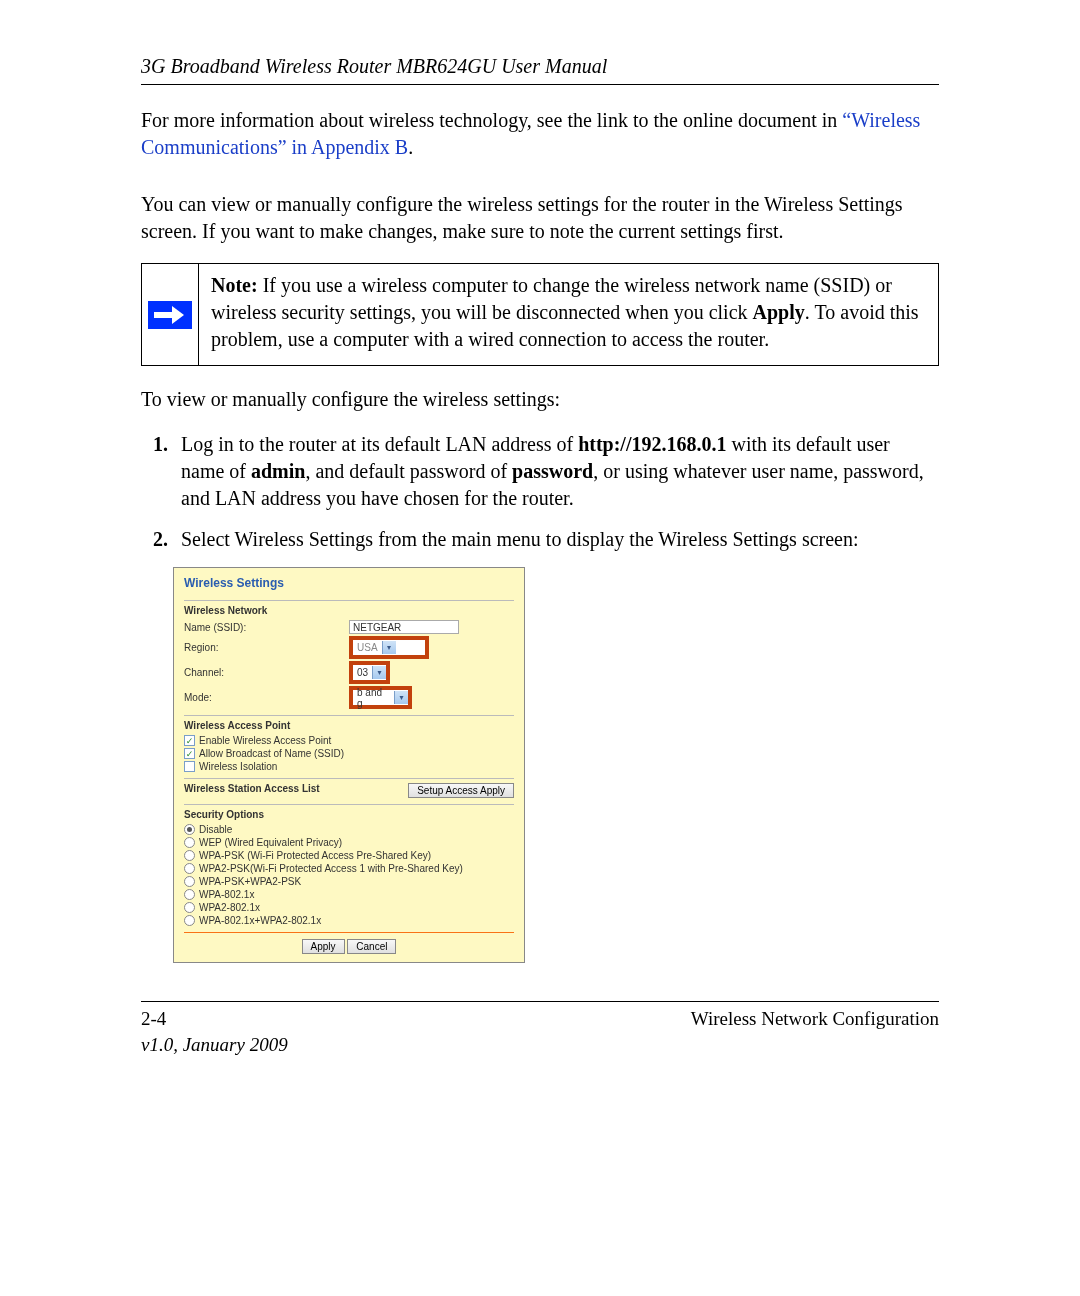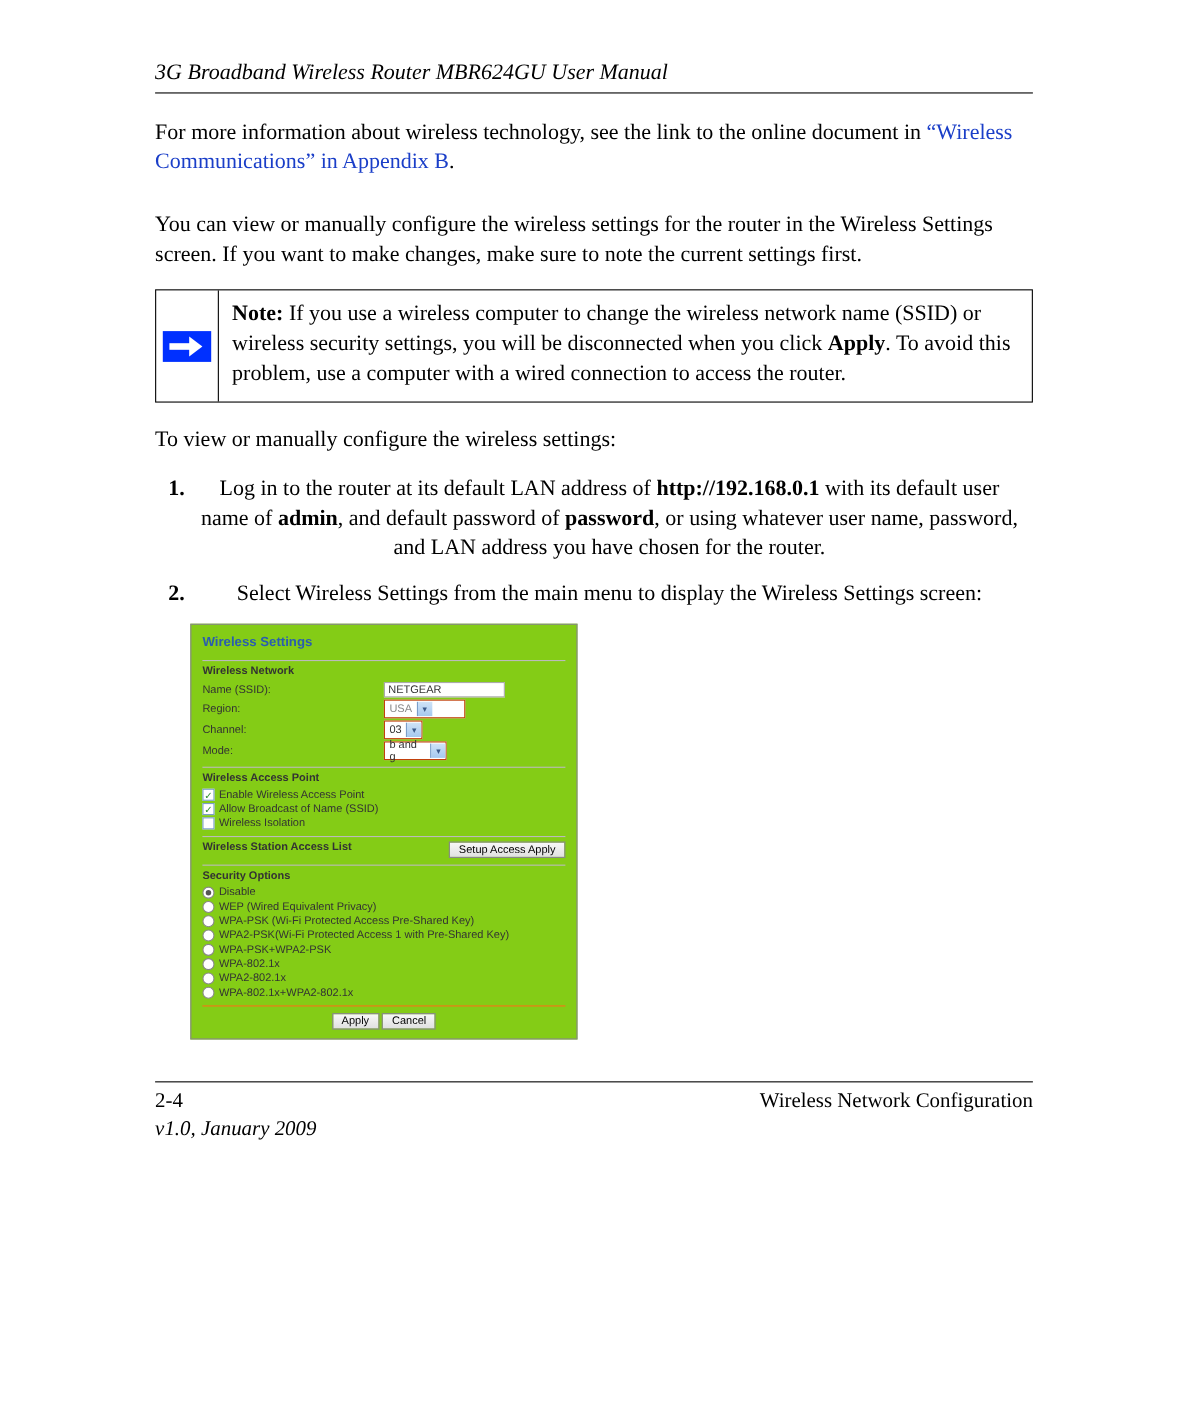--- a/index.html
+++ b/index.html
@@ -77,34 +77,33 @@
     border-bottom: 9px solid transparent;
     border-left: 12px solid #fff;
   }
   .note-text {
     padding: 8px 12px 12px 12px;
     line-height: 1.35;
   }
   ol.steps {
     margin: 10px 12px 0 0;
     padding-left: 32px;
-    text-align: center;
   }
   ol.steps li {
     margin-bottom: 14px;
     line-height: 1.35;
     padding-left: 8px;
   }
   ol.steps li::marker {
     font-weight: bold;
   }
   .screenshot {
     width: 350px;
     border: 1px solid #888;
-    background: #84cc16;
+    background: #fef9c3;
     font-family: Tahoma, Arial, sans-serif;
     font-size: 10px;
     color: #333;
     margin-left: 32px;
     margin-top: 10px;
   }
   .ss-title {
     color: #2a5db0;
     font-weight: bold;
     font-size: 12px;
@@ -131,21 +130,21 @@
   }
   .ss-input {
     border: 1px solid #aaa;
     padding: 1px 3px;
     font-size: 10px;
     background: #fff;
     height: 14px;
     box-sizing: border-box;
   }
   .ss-select {
-    border: 1px solid #c2410c;
+    border: 4px solid #c2410c;
     font-size: 10px;
     background: #fff;
     display: inline-flex;
     align-items: center;
     height: 15px;
   }
   .ss-select-text {
     padding: 0 4px;
   }
   .ss-select-arrow {

